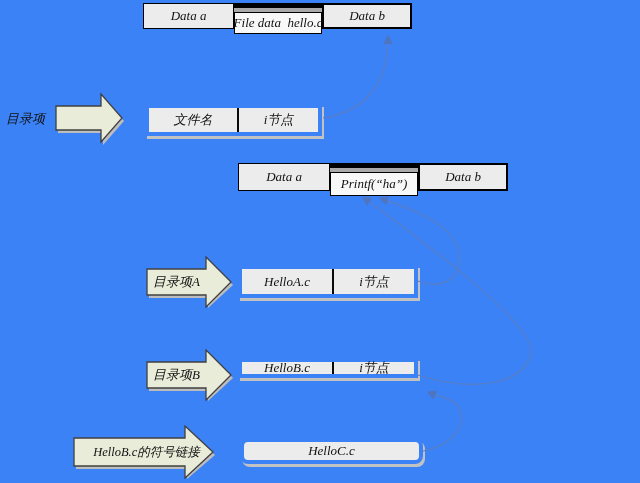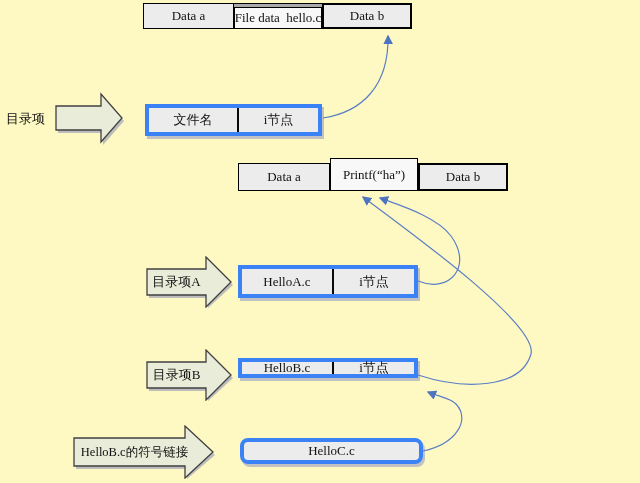--- a/index.html
+++ b/index.html
@@ -1,29 +1,29 @@
 <!DOCTYPE html>
 <html><head>
 <meta charset="utf-8">
 <style>
   html,body{margin:0;padding:0;background:#fff;}
   #canvas{
-    position:relative;width:640px;height:483px;background:#fef9c3;overflow:hidden;
-    font-family:"Liberation Serif","DejaVu Serif",serif;color:#111;
+    position:relative;width:640px;height:483px;background:#3b82f6;overflow:hidden;
+    font-family:"Liberation Serif","DejaVu Serif",serif;color:#111;font-style:italic;
   }
   
   .dtable{position:absolute;display:flex;align-items:stretch;}
   .dcell{
     box-sizing:border-box;border:1px solid #000;background:#ececec;
     display:flex;align-items:center;justify-content:center;
     font-size:13px;white-space:pre;
   }
   .dmidwrap{
-    box-sizing:border-box;background:#a9a9a9;border-top:1px solid #000000;
-    display:flex;align-items:flex-end;
+    box-sizing:border-box;background:#a9a9a9;border-top:5px solid #000000;
+    display:flex;
   }
   .dmid{
     box-sizing:border-box;width:100%;border:1px solid #000;background:#f8f8f8;
     display:flex;align-items:center;justify-content:center;font-size:13px;white-space:pre;
   }
   .dright{border-width:2px;}
   
   .sbox{
     position:absolute;display:flex;box-sizing:border-box;border:4px solid #3b82f6;
     background:#ececec;box-shadow:2px 3px 0 #c2c2c2;
@@ -67,21 +67,21 @@
   </div>
 
   <div class="sbox" style="left:145px;top:104px;width:177px;height:32px;">
     <div class="sboxcell divided" style="width:90px;">文件名</div>
     <div class="sboxcell" style="flex:1;">i节点</div>
   </div>
 
   <div class="dtable" style="left:238px;top:163px;height:28px;">
     <div class="dcell" style="width:92px;">Data a</div>
     <div class="dmidwrap" style="width:88px;padding-top:4px;">
-      <div class="dmid" style="height:33px;">Printf(“ha”)</div>
+      <div class="dmid" style="height:24px;">Printf(“ha”)</div>
     </div>
     <div class="dcell dright" style="width:90px;">Data b</div>
   </div>
 
   <div class="barrow" style="left:146px;top:256px;width:88px;height:52px;">
     <svg width="88" height="52" viewBox="0 0 88 52">
       <polygon points="3,16 62,16 62,4 87,29 62,52 62,42 3,42" fill="#bdbdbd"></polygon>
       <polygon points="1,13 60,13 60,1 85,26 60,51 60,39 1,39" fill="#e8ecd8" stroke="#404040" stroke-width="1.3"></polygon>
     </svg>
     <div class="alabel" style="left:1px;top:13px;width:59px;height:26px;">目录项A</div>
@@ -103,21 +103,21 @@
   <div class="sbox" style="left:238px;top:358px;width:180px;height:20px;">
     <div class="sboxcell divided" style="width:92px;">HelloB.c</div>
     <div class="sboxcell" style="flex:1;">i节点</div>
   </div>
 
   <div class="barrow" style="left:73px;top:425px;width:142px;height:54px;">
     <svg width="142" height="54" viewBox="0 0 142 54">
       <polygon points="3,16 114,16 114,4 142,30 114,54 114,44 3,44" fill="#bdbdbd"></polygon>
       <polygon points="1,13 112,13 112,1 140,27 112,53 112,41 1,41" fill="#e8ecd8" stroke="#404040" stroke-width="1.3"></polygon>
     </svg>
-    <div class="alabel" style="left:6px;top:13px;width:111px;height:28px;font-size:12.5px;">HelloB.c的符号链接</div>
+    <div class="alabel" style="left:18px;top:13px;width:111px;height:28px;font-size:12.5px;">HelloB.c的符号链接</div>
   </div>
 
   <div class="sbox" style="left:240px;top:438px;width:183px;height:26px;border-radius:8px;">
     <div class="sboxcell" style="flex:1;">HelloC.c</div>
   </div>
 
   <svg id="connectors" width="640" height="483" viewBox="0 0 640 483">
     <defs>
       <marker id="arrhead" viewBox="0 0 10 10" refX="8.5" refY="5" markerWidth="8" markerHeight="8" orient="auto-start-reverse">
         <path d="M0,0 L10,5 L0,10 z" fill="#4f74c0"></path>

